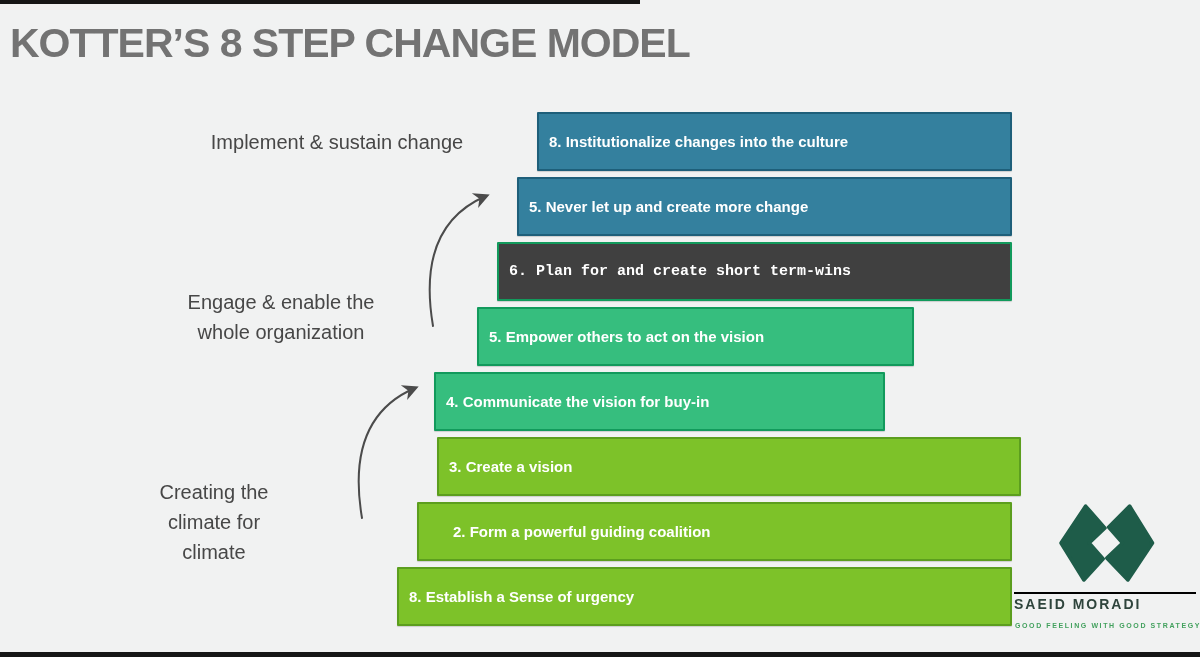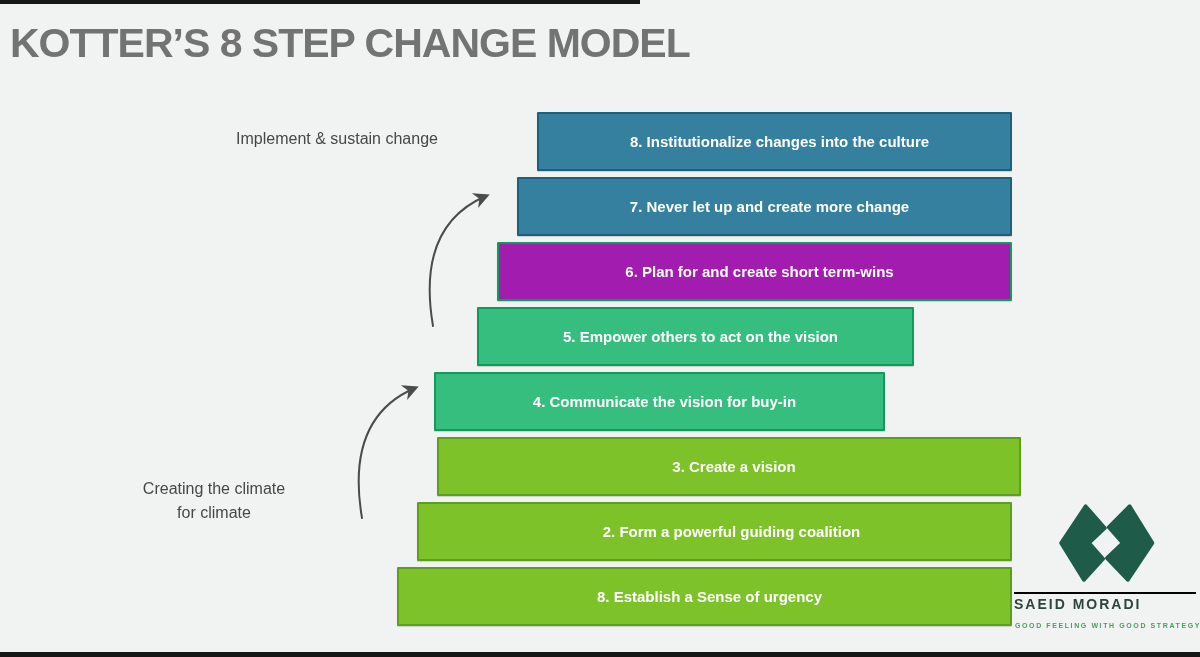--- a/index.html
+++ b/index.html
@@ -9,33 +9,32 @@
   }
   .accent-bar{position:absolute; background:#161616;}
   #top-bar{left:0; top:0; width:640px; height:4px;}
   #bottom-bar{left:0; top:652px; width:1200px; height:5px;}
   #title{
     position:absolute; left:10px; top:20px; margin:0;
     font-size:41px; font-weight:bold; letter-spacing:-1px; color:#737373;
     white-space:nowrap;
   }
   .phase-label{
-    position:absolute; color:#474747; font-size:16px; line-height:1.5;
+    position:absolute; color:#474747; font-size:20px; line-height:1.5;
     text-align:center;
   }
   #phase-implement{left:207px; top:127px; width:260px;}
   #phase-engage{left:171px; top:287px; width:220px;}
   #phase-creating{left:139px; top:477px; width:150px;}
   .bar{
     position:absolute; box-sizing:border-box; height:59px;
     border:2px solid; border-radius:1px;
     color:#ffffff; font-size:15px; font-weight:bold;
     line-height:55px; padding-left:10px; white-space:nowrap;
     box-shadow:0 1px 1px rgba(0,0,0,0.15);
-    text-align:center;
   }
   #arrows{position:absolute; left:0; top:0; pointer-events:none;}
   #logo{position:absolute; left:1012px; top:496px; width:186px;}
   #logo-mark{position:absolute; left:40px; top:3px; width:106px; height:88px;}
   #brand-name{
     position:absolute; left:2px; top:96px; width:182px;
     font-size:14px; font-weight:bold; letter-spacing:2px; color:#2e443c;
     border-top:2px solid #000000; padding-top:2px; white-space:nowrap;
   }
   #brand-tagline{
@@ -48,37 +47,38 @@
 <body>
 
 <div id="slide" style="background: rgb(241, 242, 242);">
 
   <div id="top-bar" class="accent-bar"></div>
 
   <h1 id="title">KOTTER’S 8 STEP CHANGE MODEL</h1>
 
   <div id="phase-implement" class="phase-label">Implement &amp; sustain change</div>
 
+  <div id="phase-engage" class="phase-label">Engage &amp; enable the whole organization</div>
 
   <div id="phase-creating" class="phase-label">Creating the climate for climate</div>
 
   <svg id="arrows" width="1200" height="657" viewBox="0 0 1200 657">
     <defs>
       <marker id="ah" markerWidth="9" markerHeight="9" refX="6" refY="4.5" orient="auto">
         <path d="M0,0.5 L8,4.5 L0,8.5 L2.4,4.5 Z" class="arrow-head" fill="#4b4b4b"></path>
       </marker>
     </defs>
     <path class="arrow-line" d="M433,326 Q416,226 486,196" fill="none" stroke-width="2" stroke-linecap="round" marker-end="url(#ah)" stroke="#4b4b4b"></path>
     <path class="arrow-line" d="M362,518 Q345,418 415,388" fill="none" stroke-width="2" stroke-linecap="round" marker-end="url(#ah)" stroke="#4b4b4b"></path>
   </svg>
 
   <div id="bars">
       <div class="bar" style="left: 537px; top: 112px; width: 475px; background: rgb(52, 128, 158); border-color: rgb(30, 95, 122);">8. Institutionalize changes into the culture</div>
-      <div class="bar" style="left: 517px; top: 177px; width: 495px; background: rgb(52, 128, 158); border-color: rgb(30, 95, 122);">7. Never let up and create more change</div>
-      <div class="bar" style="left: 497px; top: 242px; width: 515px; background: #a21caf; border-color: rgb(18, 154, 92);">6. Plan for and create short term-wins</div>
+      <div class="bar" style="left: 517px; top: 177px; width: 495px; background: rgb(52, 128, 158); border-color: rgb(30, 95, 122);">5. Never let up and create more change</div>
+      <div class="bar" style="left: 497px; top: 242px; width: 515px; background: #404040; border-color: rgb(18, 154, 92); font-family: Liberation Mono, monospace;">6. Plan for and create short term-wins</div>
       <div class="bar" style="left: 477px; top: 307px; width: 437px; background: rgb(54, 190, 126); border-color: rgb(18, 154, 92);">5. Empower others to act on the vision</div>
       <div class="bar" style="left: 434px; top: 372px; width: 451px; background: rgb(54, 190, 126); border-color: rgb(18, 154, 92);">4. Communicate the vision for buy-in</div>
       <div class="bar" style="left: 437px; top: 437px; width: 584px; background: rgb(125, 194, 41); border-color: rgb(92, 158, 30);">3. Create a vision</div>
       <div class="bar" style="left: 417px; top: 502px; width: 595px; background: rgb(125, 194, 41); border-color: rgb(92, 158, 30); padding-left: 34px;">2. Form a powerful guiding coalition</div>
       <div class="bar" style="left: 397px; top: 567px; width: 615px; background: rgb(125, 194, 41); border-color: rgb(92, 158, 30);">8. Establish a Sense of urgency</div>
     </div>
 
   <div id="logo">
     <svg id="logo-mark" viewBox="0 0 120 100">
       <path class="mark-piece" d="M38 8 L60 33 L42 50 L58 68 L36 92 L10 50 Z" stroke-width="4" stroke-linejoin="round" fill="#1e5c49" stroke="#1e5c49"></path>

